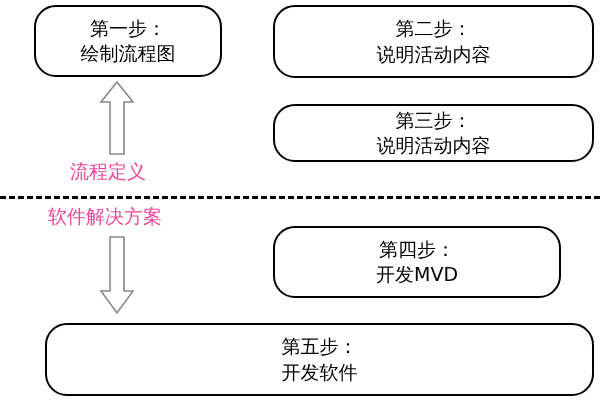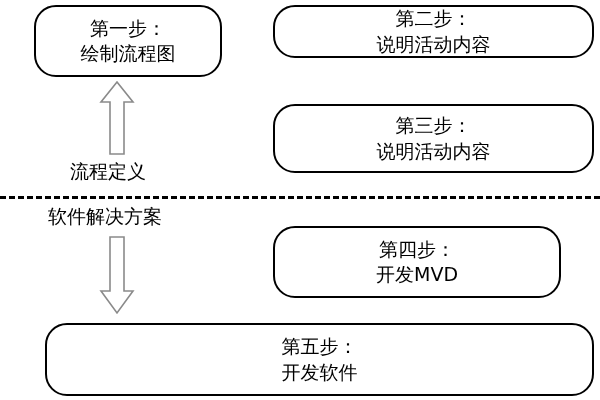--- a/index.html
+++ b/index.html
@@ -31,40 +31,40 @@
     text-align: left;
     white-space: nowrap;
   }
   .step-box .line1,
   .step-box .line2 {
     display: block;
   }
 
   
   #box-step-1 { left: 34px;  top: 5px;   width: 188px; height: 72px; }
-  #box-step-2 { left: 273px; top: 5px;   width: 321px; height: 53px; }
-  #box-step-3 { left: 273px; top: 104px; width: 321px; height: 69px; }
+  #box-step-2 { left: 273px; top: 5px;   width: 321px; height: 73px; }
+  #box-step-3 { left: 273px; top: 104px; width: 321px; height: 58px; }
   #box-step-4 { left: 273px; top: 226px; width: 288px; height: 72px; }
   #box-step-5 { left: 45px;  top: 323px; width: 549px; height: 73px; }
 
   
   #divider-line {
     position: absolute;
     left: 0px;
     top: 196px;
     width: 600px;
     height: 0px;
     border-top: 3px dashed #000000;
   }
 
   
   .connector-label {
     position: absolute;
     font-size: 19px;
-    color: #000000;
+    color: #ec4899;
     white-space: nowrap;
     line-height: 1.2;
   }
   #label-process-definition { left: 70px; top: 160px; }
   #label-software-solution  { left: 48px; top: 205px; }
 
   
   .arrow {
     position: absolute;
   }

